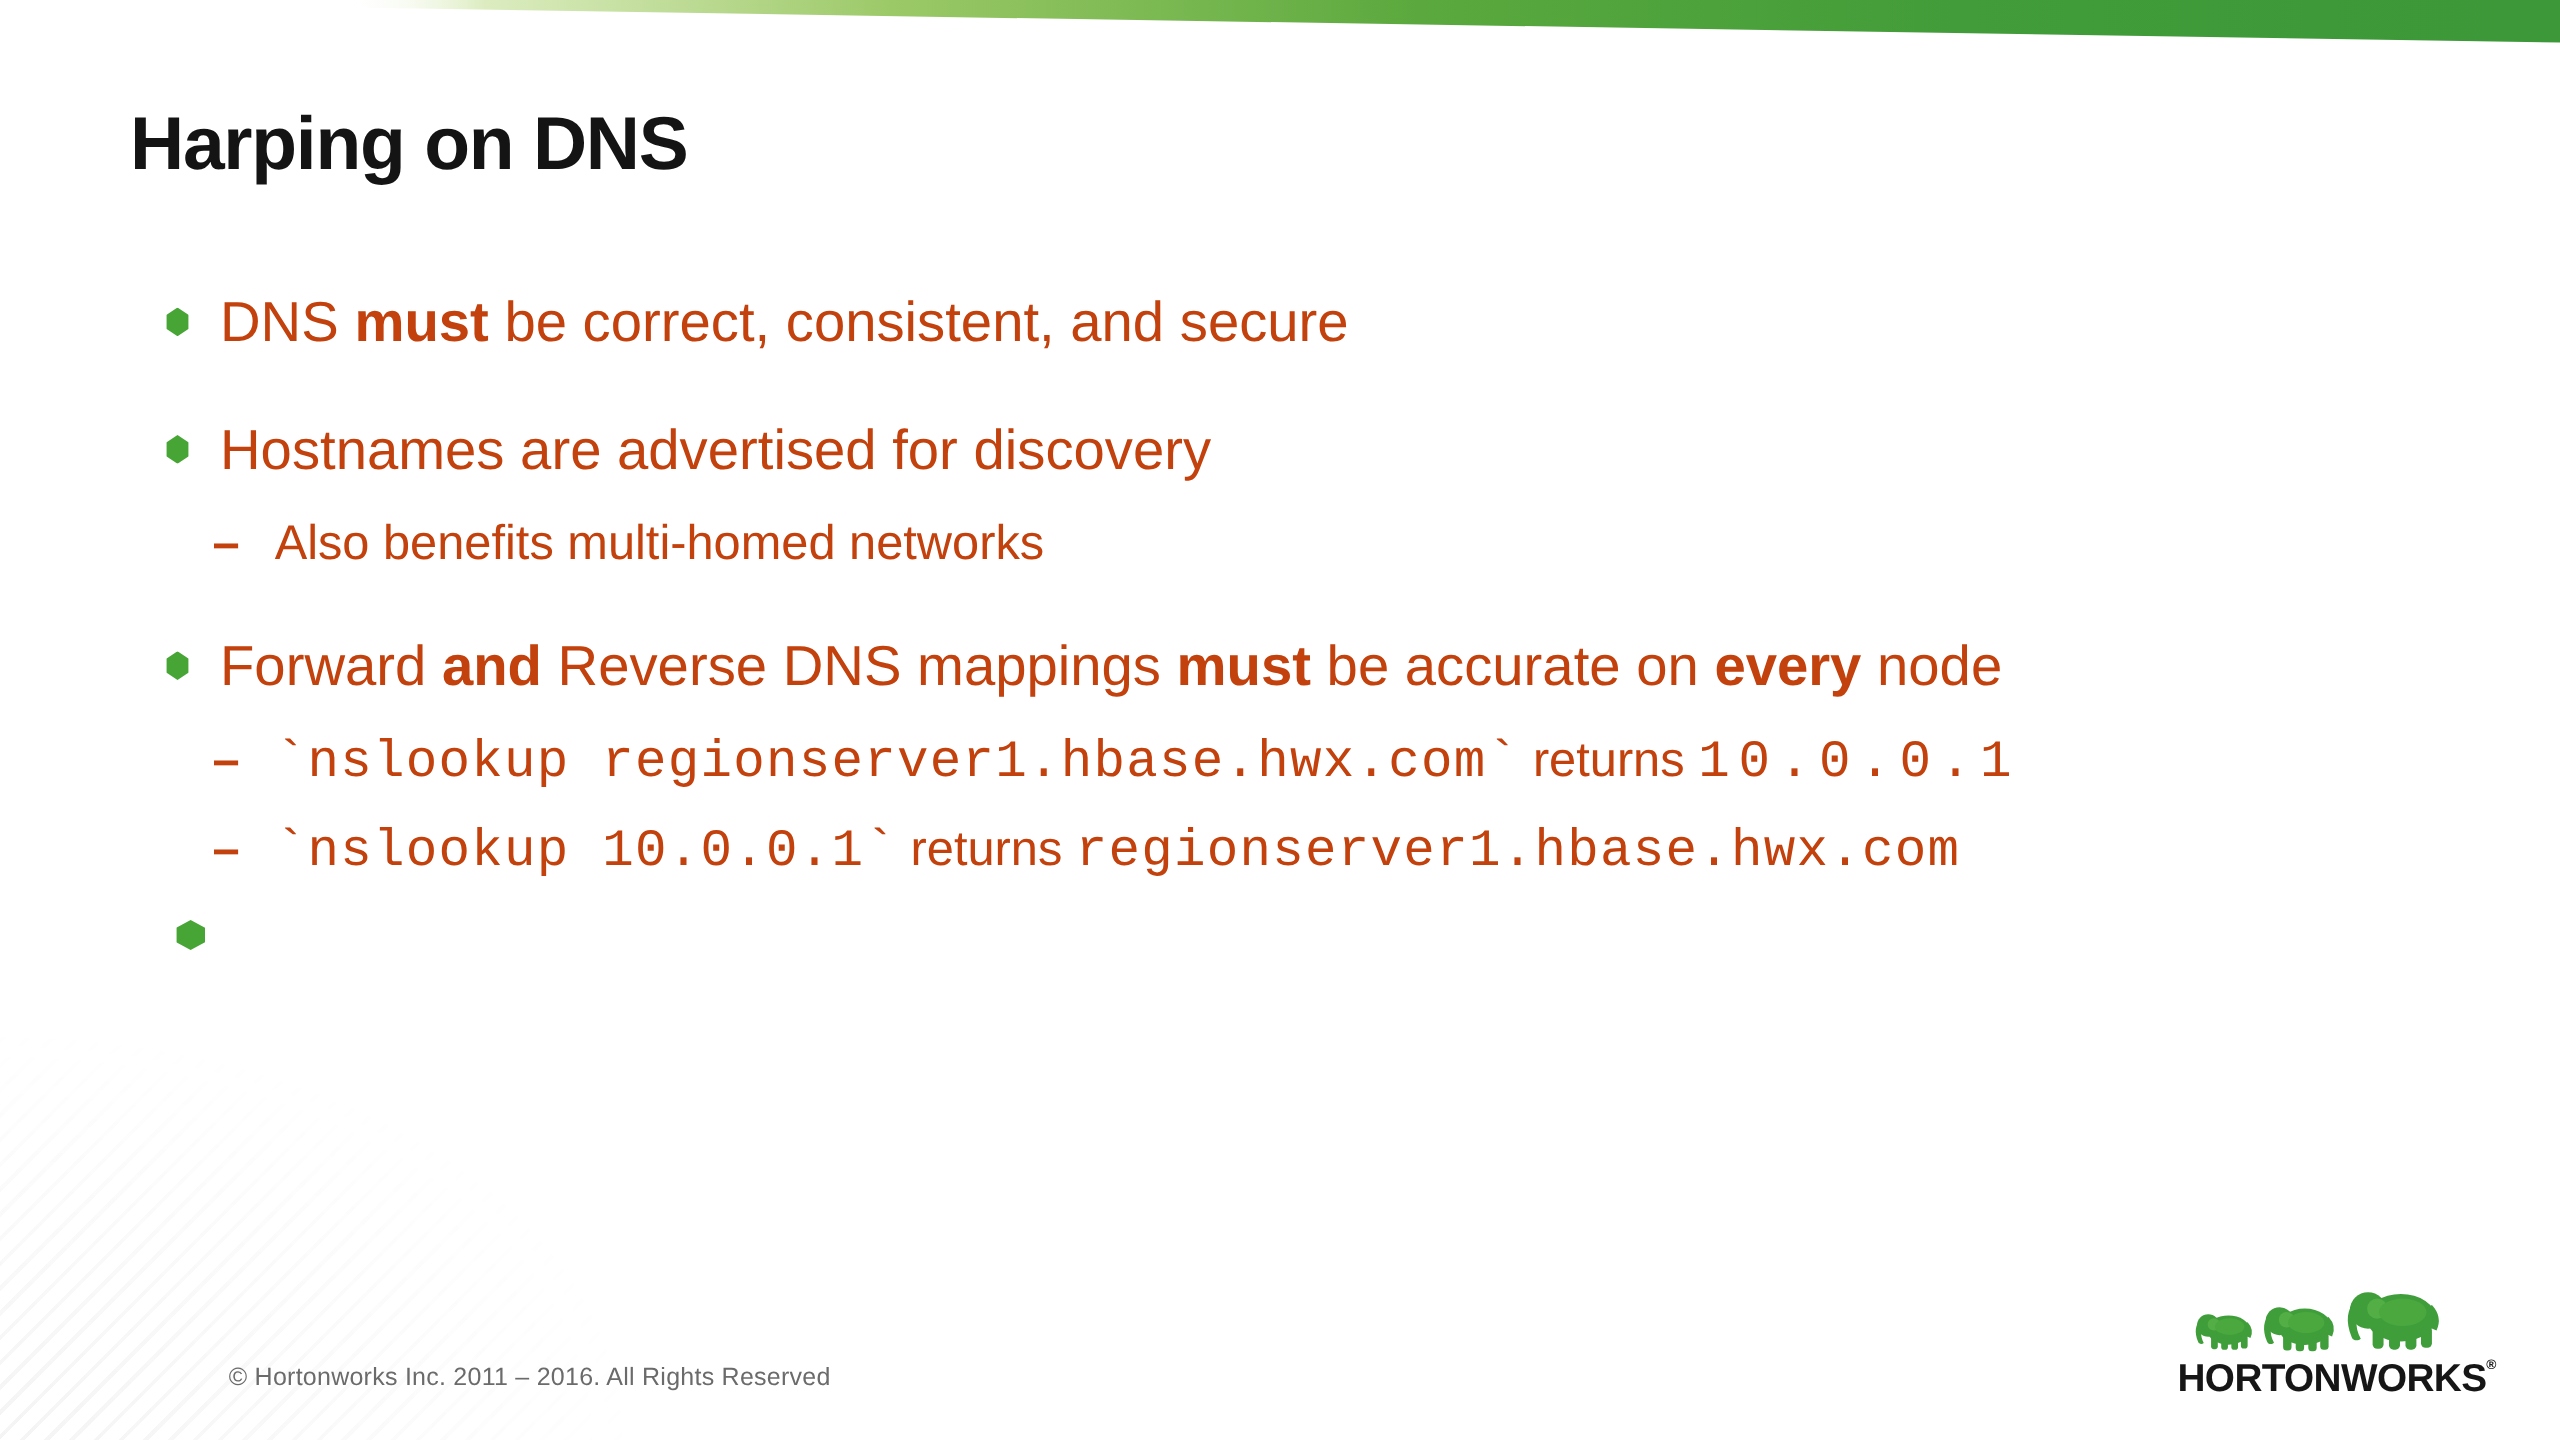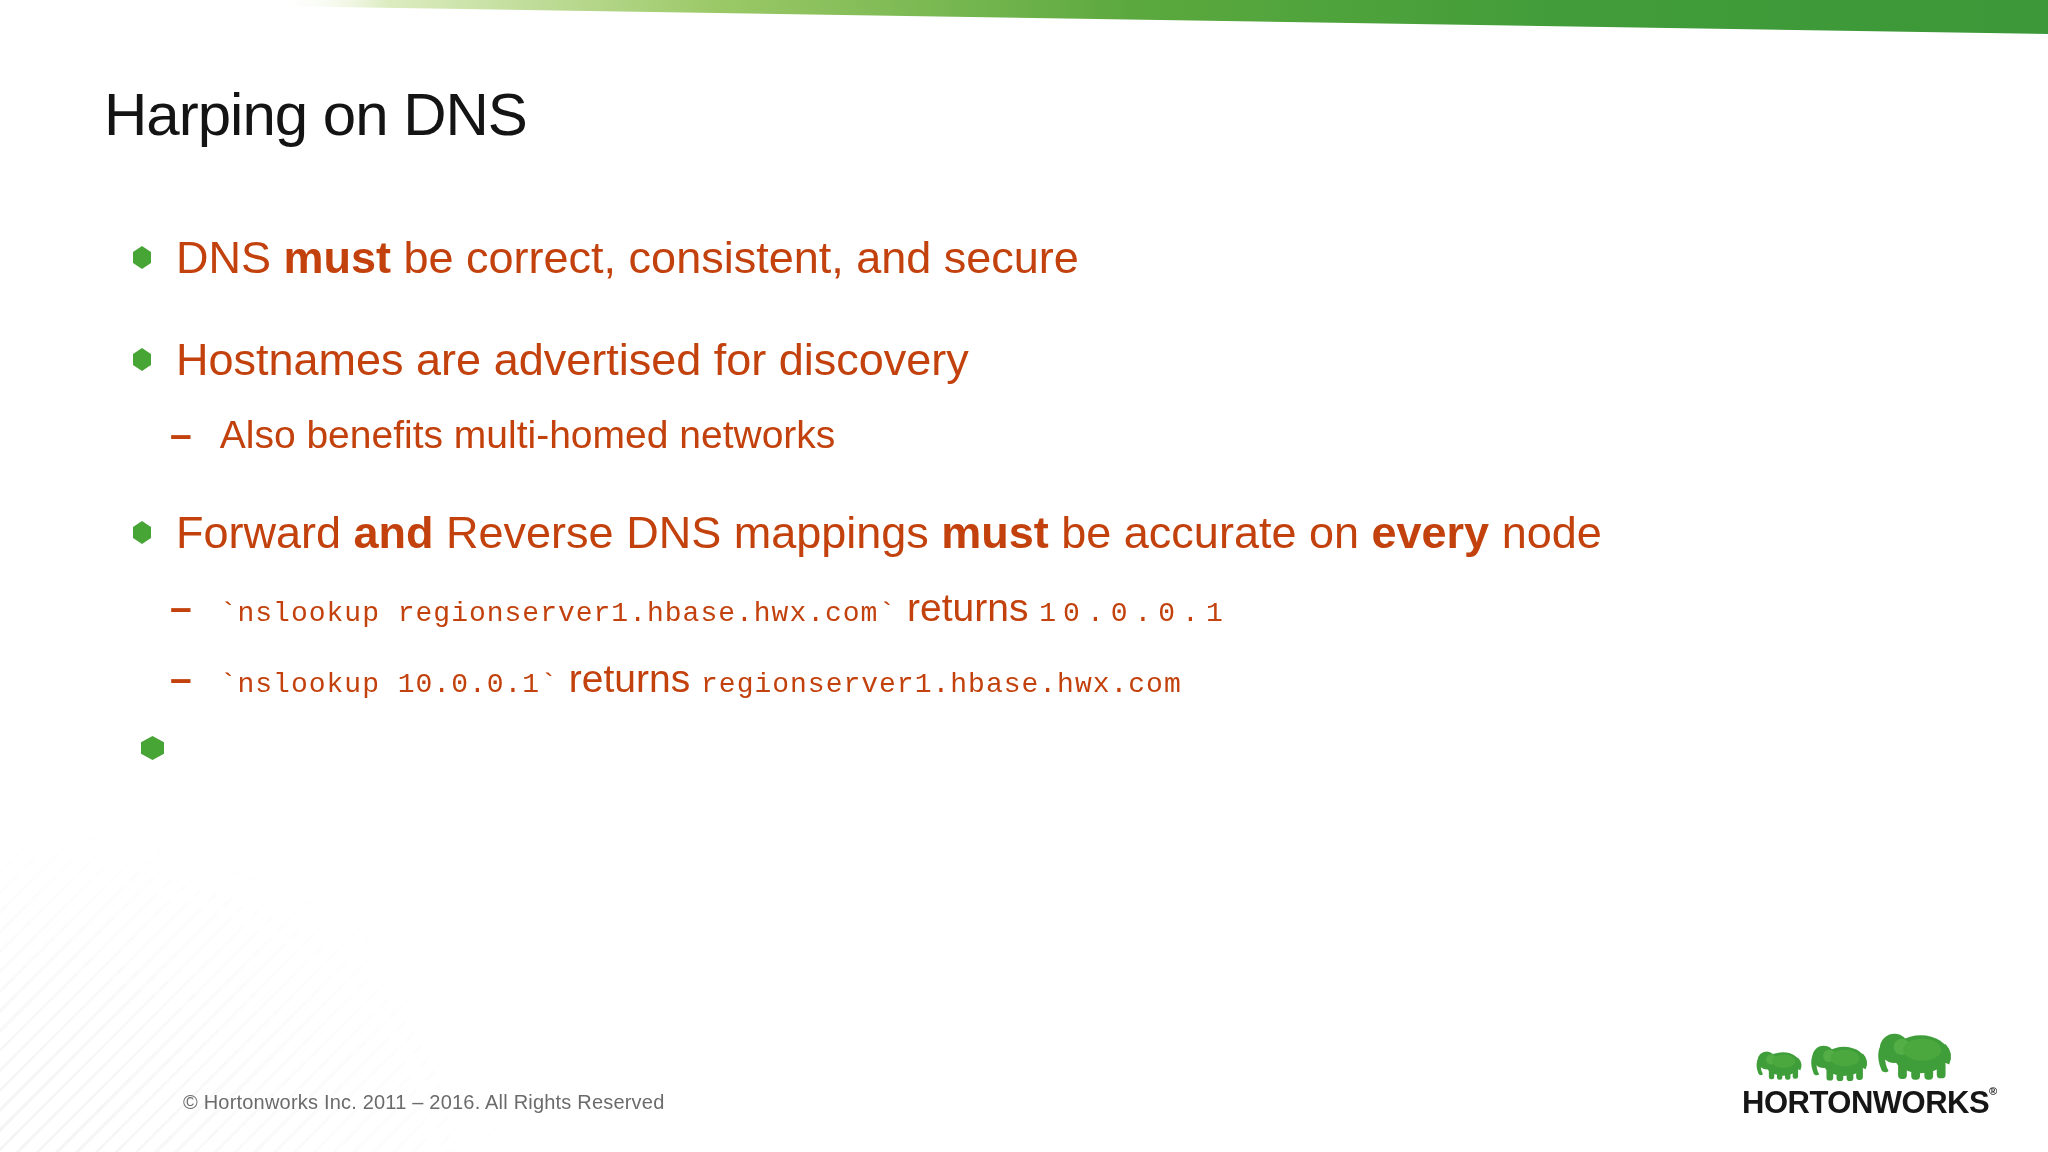--- a/index.html
+++ b/index.html
@@ -24,39 +24,39 @@
     position: absolute; left: 0; bottom: 0; width: 680px; height: 440px;
     background: repeating-linear-gradient(135deg,
       rgba(130,130,130,0.085) 0px, rgba(130,130,130,0.085) 3px,
       rgba(255,255,255,0) 3px, rgba(255,255,255,0) 14px);
     -webkit-mask-image: radial-gradient(ellipse 110% 110% at 0% 100%, #000 0%, transparent 68%);
     mask-image: radial-gradient(ellipse 110% 110% at 0% 100%, #000 0%, transparent 68%);
   }
 
   .title {
     position: absolute; left: 104px; top: 82px;
-    font-size: 60px; font-weight: normal; color: #141414;
+    font-size: 60px; font-weight: bold; color: #141414;
     letter-spacing: -1px; line-height: 1.1; white-space: nowrap;
   }
 
   .hex {
     position: absolute;
     background: #47a536;
     clip-path: polygon(50% 0%, 100% 26%, 100% 74%, 50% 100%, 0% 74%, 0% 26%);
   }
   .hex-main { width: 18px; height: 23px; }
   .hex-check { width: 23px; height: 24px; }
 
   .line { position: absolute; white-space: nowrap; color: #c2410c; line-height: 1.15; }
   .lv1 { font-size: 45px; left: 176px; }
   .lv2 { font-size: 39px; left: 170px; text-align: center; }
   .lv-check { font-size: 39px; left: 179px; }
   .b { font-weight: bold; }
   .dash { display: inline-block; margin-right: 28px; font-weight: bold; }
-  .mono { font-family: "Liberation Mono", "DejaVu Sans Mono", monospace; font-size: 28px; letter-spacing: 1px; }
+  .mono { font-family: "Liberation Mono", "DejaVu Sans Mono", monospace; font-size: 42px; letter-spacing: 1px; }
   .mono.sp { letter-spacing: 7px; }
 
   .footer {
     position: absolute; left: 183px; top: 1091px;
     font-size: 20px; color: #6b6b6b; letter-spacing: 0.2px; white-space: nowrap;
   }
 
   .logo { position: absolute; left: 1742px; top: 1024px; width: 240px; }
   .logo-elephants { display: block; width: 212px; height: 60px; margin-left: 12px; }
   .logo-text {

